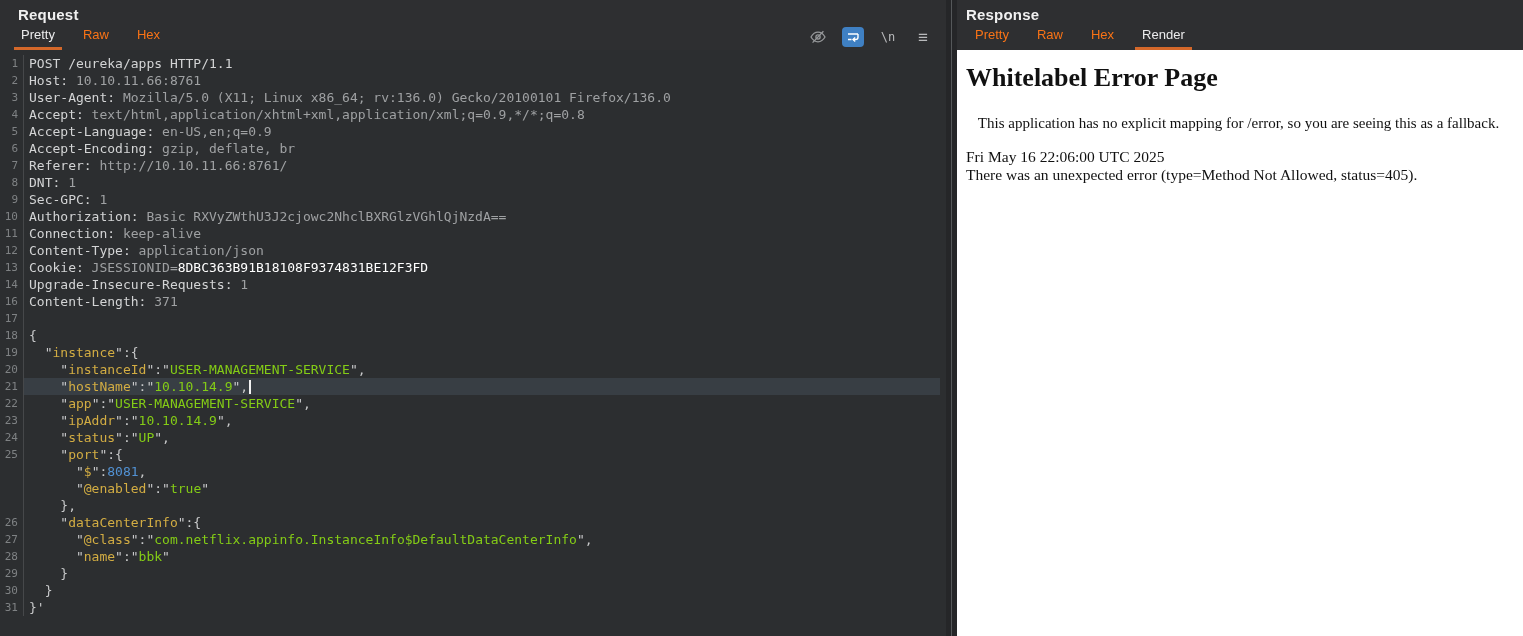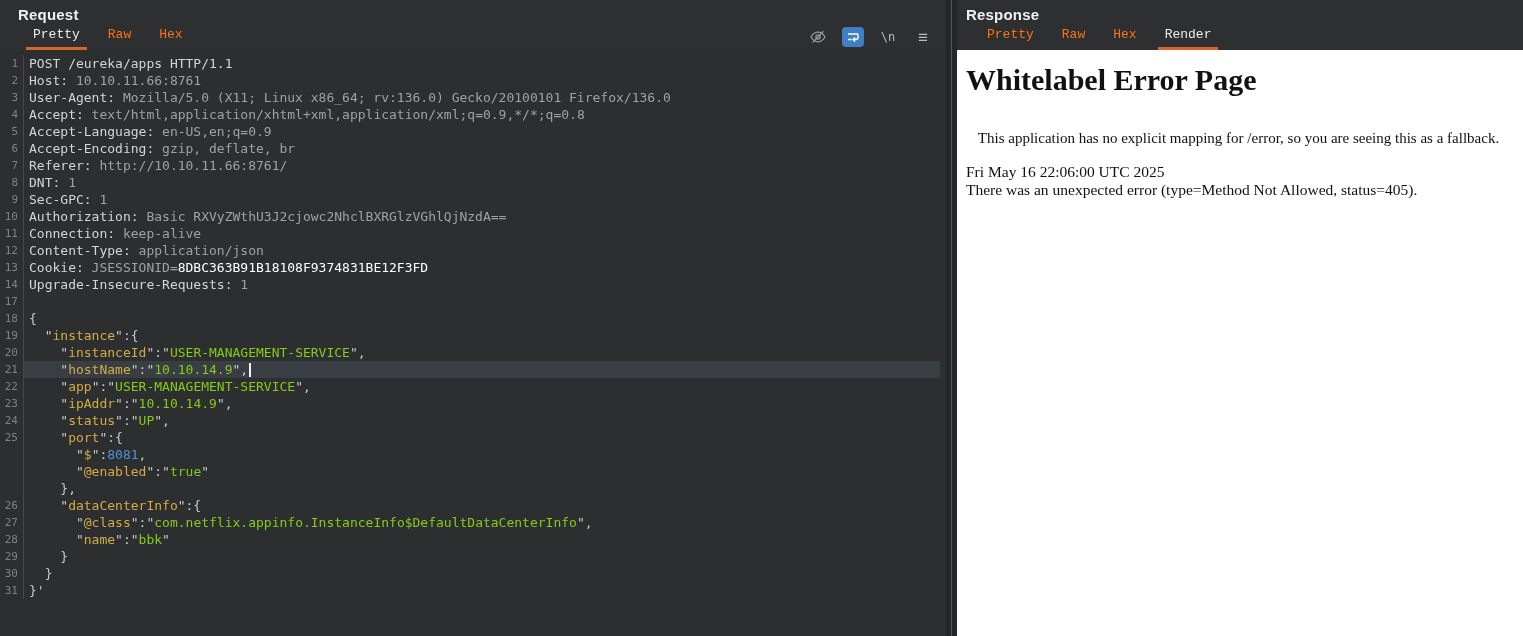--- a/index.html
+++ b/index.html
@@ -15,21 +15,21 @@
   .panel { display:flex; flex-direction:column; height:636px; }
   .request-panel  { width:946px; }
   .splitter { width:11px; height:636px; background:#252628; position:relative; flex:none; }
   .splitter::after { content:""; position:absolute; left:5px; top:0; width:1px; height:636px; background:#55585a; }
   .response-panel { flex:1; min-width:0; }
 
   .panel-header { height:50px; background:#2e2f31; position:relative; flex:none; }
   .panel-title  { padding:6px 0 0 18px; font-size:15px; font-weight:bold; color:#f0f0f0; letter-spacing:.2px; }
   .response-panel .panel-title { padding-left:9px; }
 
-  .tabs { position:absolute; left:16px; bottom:0; display:flex; padding-left:10px;font-family:Liberation Mono, monospace; }
+  .tabs { position:absolute; left:4px; bottom:0; display:flex; padding-left:10px; }
   .response-panel .tabs { padding-left:7px; }
   .tab {
     font-size:13px; color:#f97316; padding:4px 7px 5px 7px; margin-right:14px;
     border-bottom:3px solid transparent; cursor:default;
   }
   .tab.active { color:#ececed; border-bottom-color:#d4682a; }
 
   
   .toolbar { position:absolute; right:12px; top:26px; display:flex; align-items:center; gap:13px; height:22px; }
   .icon-btn { display:flex; align-items:center; justify-content:center; width:22px; height:20px; }
@@ -61,21 +61,21 @@
   .tk-c { color:#ffffff; }
   .dotted { border-bottom:1px dotted #c2c4c6; padding-bottom:1px; }
   .caret { display:inline-block; width:2px; height:14px; background:#f2f2f2; vertical-align:middle; margin-left:1px; position:relative; top:-1px; }
 
   
   .render-view {
     flex:1; background:#ffffff; color:#111;
     font-family:"Liberation Serif", serif;
     padding:12px 0 0 9px; overflow:hidden;
   }
-  .render-view h1 { font-size:30px; font-weight:bold; margin:0 0 32px 0; line-height:1.2; white-space:nowrap; }
+  .render-view h1 { font-size:26px; font-weight:bold; margin:0 0 22px 0; line-height:1.2; white-space:nowrap; }
   .render-view .msg { font-size:15px; margin:0 12px 16px 0; white-space:nowrap;text-align:center; }
   .render-view .ts, .render-view .err { font-size:15.5px; line-height:18px; white-space:nowrap; }
 </style>
 </head>
 <body>
 
 <div class="app">
 
   <section class="panel request-panel">
     <div class="panel-header">
@@ -117,20 +117,21 @@
         <div class="code-row"><div class="gutter">5</div><div class="code"><span class="tk-h">Accept-Language:</span><span class="tk-v"> en-US,en;q=0.9</span></div></div>
         <div class="code-row"><div class="gutter">6</div><div class="code"><span class="tk-h">Accept-Encoding:</span><span class="tk-v"> gzip, deflate, br</span></div></div>
         <div class="code-row"><div class="gutter">7</div><div class="code"><span class="tk-h">Referer:</span><span class="tk-v"> http://10.10.11.66:8761/</span></div></div>
         <div class="code-row"><div class="gutter">8</div><div class="code"><span class="tk-h">DNT:</span><span class="tk-v"> 1</span></div></div>
         <div class="code-row"><div class="gutter">9</div><div class="code"><span class="tk-h">Sec-GPC:</span><span class="tk-v"> 1</span></div></div>
         <div class="code-row"><div class="gutter">10</div><div class="code"><span class="tk-h">Authorization:</span><span class="tk-v"> Basic RXVyZWthU3J2cjowc2NhclBXRGlzVGhlQjNzdA==</span></div></div>
         <div class="code-row"><div class="gutter">11</div><div class="code"><span class="dotted"><span class="tk-h">Connection:</span><span class="tk-v"> keep-alive</span></span></div></div>
         <div class="code-row"><div class="gutter">12</div><div class="code"><span class="tk-h">Content-Type:</span><span class="tk-v"> application/json</span></div></div>
         <div class="code-row"><div class="gutter">13</div><div class="code"><span class="tk-h">Cookie:</span><span class="tk-v"> JSESSIONID=</span><span class="tk-c">8DBC363B91B18108F9374831BE12F3FD</span></div></div>
         <div class="code-row"><div class="gutter">14</div><div class="code"><span class="tk-h">Upgrade-Insecure-Requests:</span><span class="tk-v"> 1</span></div></div>
+        <div class="code-row"><div class="gutter">16</div><div class="code"><span class="tk-h">Content-Length:</span><span class="tk-v"> 371</span></div></div>
         <div class="code-row"><div class="gutter">17</div><div class="code"></div></div>
         <div class="code-row"><div class="gutter">18</div><div class="code"><span class="tk-p">{</span></div></div>
         <div class="code-row"><div class="gutter">19</div><div class="code"><span class="tk-p">  "</span><span class="tk-k">instance</span><span class="tk-p">":{</span></div></div>
         <div class="code-row"><div class="gutter">20</div><div class="code"><span class="tk-p">    "</span><span class="tk-k">instanceId</span><span class="tk-p">":"</span><span class="tk-s">USER-MANAGEMENT-SERVICE</span><span class="tk-p">",</span></div></div>
         <div class="code-row hl"><div class="gutter">21</div><div class="code"><span class="tk-p">    "</span><span class="tk-k">hostName</span><span class="tk-p">":"</span><span class="tk-s">10.10.14.9</span><span class="tk-p">",</span><span class="caret"></span></div></div>
         <div class="code-row"><div class="gutter">22</div><div class="code"><span class="tk-p">    "</span><span class="tk-k">app</span><span class="tk-p">":"</span><span class="tk-s">USER-MANAGEMENT-SERVICE</span><span class="tk-p">",</span></div></div>
         <div class="code-row"><div class="gutter">23</div><div class="code"><span class="tk-p">    "</span><span class="tk-k">ipAddr</span><span class="tk-p">":"</span><span class="tk-s">10.10.14.9</span><span class="tk-p">",</span></div></div>
         <div class="code-row"><div class="gutter">24</div><div class="code"><span class="tk-p">    "</span><span class="tk-k">status</span><span class="tk-p">":"</span><span class="tk-s">UP</span><span class="tk-p">",</span></div></div>
         <div class="code-row"><div class="gutter">25</div><div class="code"><span class="tk-p">    "</span><span class="tk-k">port</span><span class="tk-p">":{</span></div></div>
         <div class="code-row"><div class="gutter"></div><div class="code"><span class="tk-p">      "</span><span class="tk-k">$</span><span class="tk-p">":</span><span class="tk-n">8081</span><span class="tk-p">,</span></div></div>

